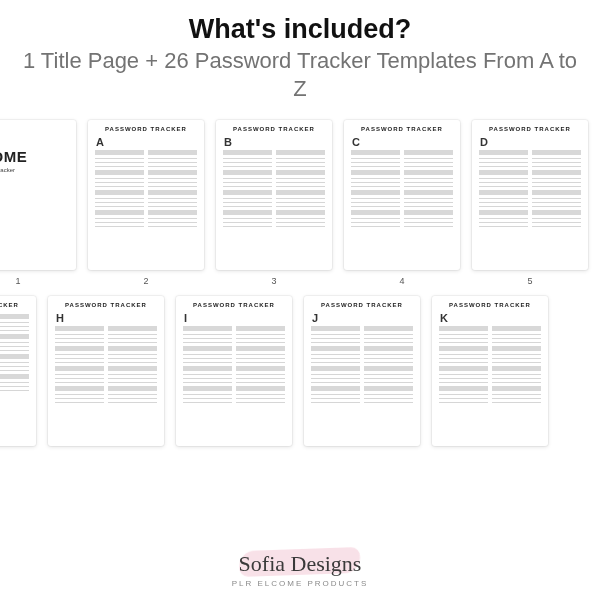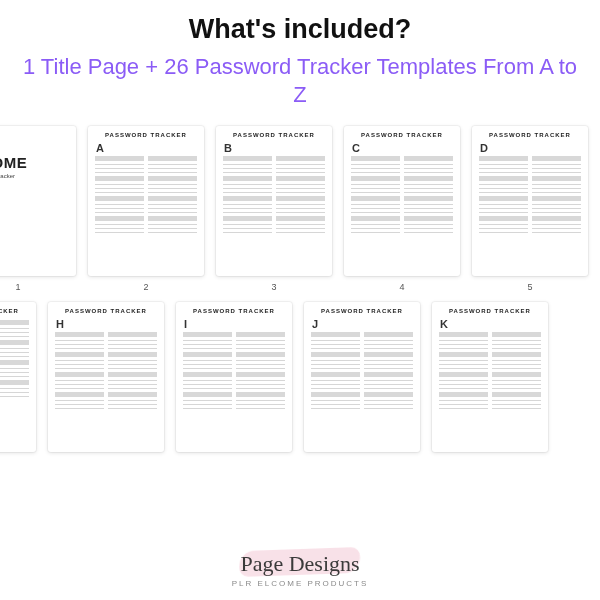--- a/index.html
+++ b/index.html
@@ -13,23 +13,23 @@
   }
   .header { text-align: center; padding: 14px 20px 8px; }
   .title {
     font-size: 27px;
     font-weight: 800;
     color: #111;
   }
   .subtitle {
     font-size: 22px;
     font-weight: 400;
-    color: #8b5cf6;
+    color: #737373;
     line-height: 1.25;
-    margin-top: 8px;
+    margin-top: 2px;
   }
 
   .rows { padding: 0 0 0 0; }
   .row {
     display: flex;
     gap: 12px;
     padding: 10px 10px 0 0;
     margin-left: -40px;
   }
   .row.row2 { margin-left: -80px; }
@@ -697,15 +697,15 @@
           </div>
       </div>
     </div>
 
   </div>
 
 </div>
 
 <div class="brand">
   <div class="brush"></div>
-  <div class="brand-name">Page Designs</div>
+  <div class="brand-name">Sofia Designs</div>
   <div class="brand-tag">PLR ELCOME PRODUCTS</div>
 </div>
 
 </body></html>

